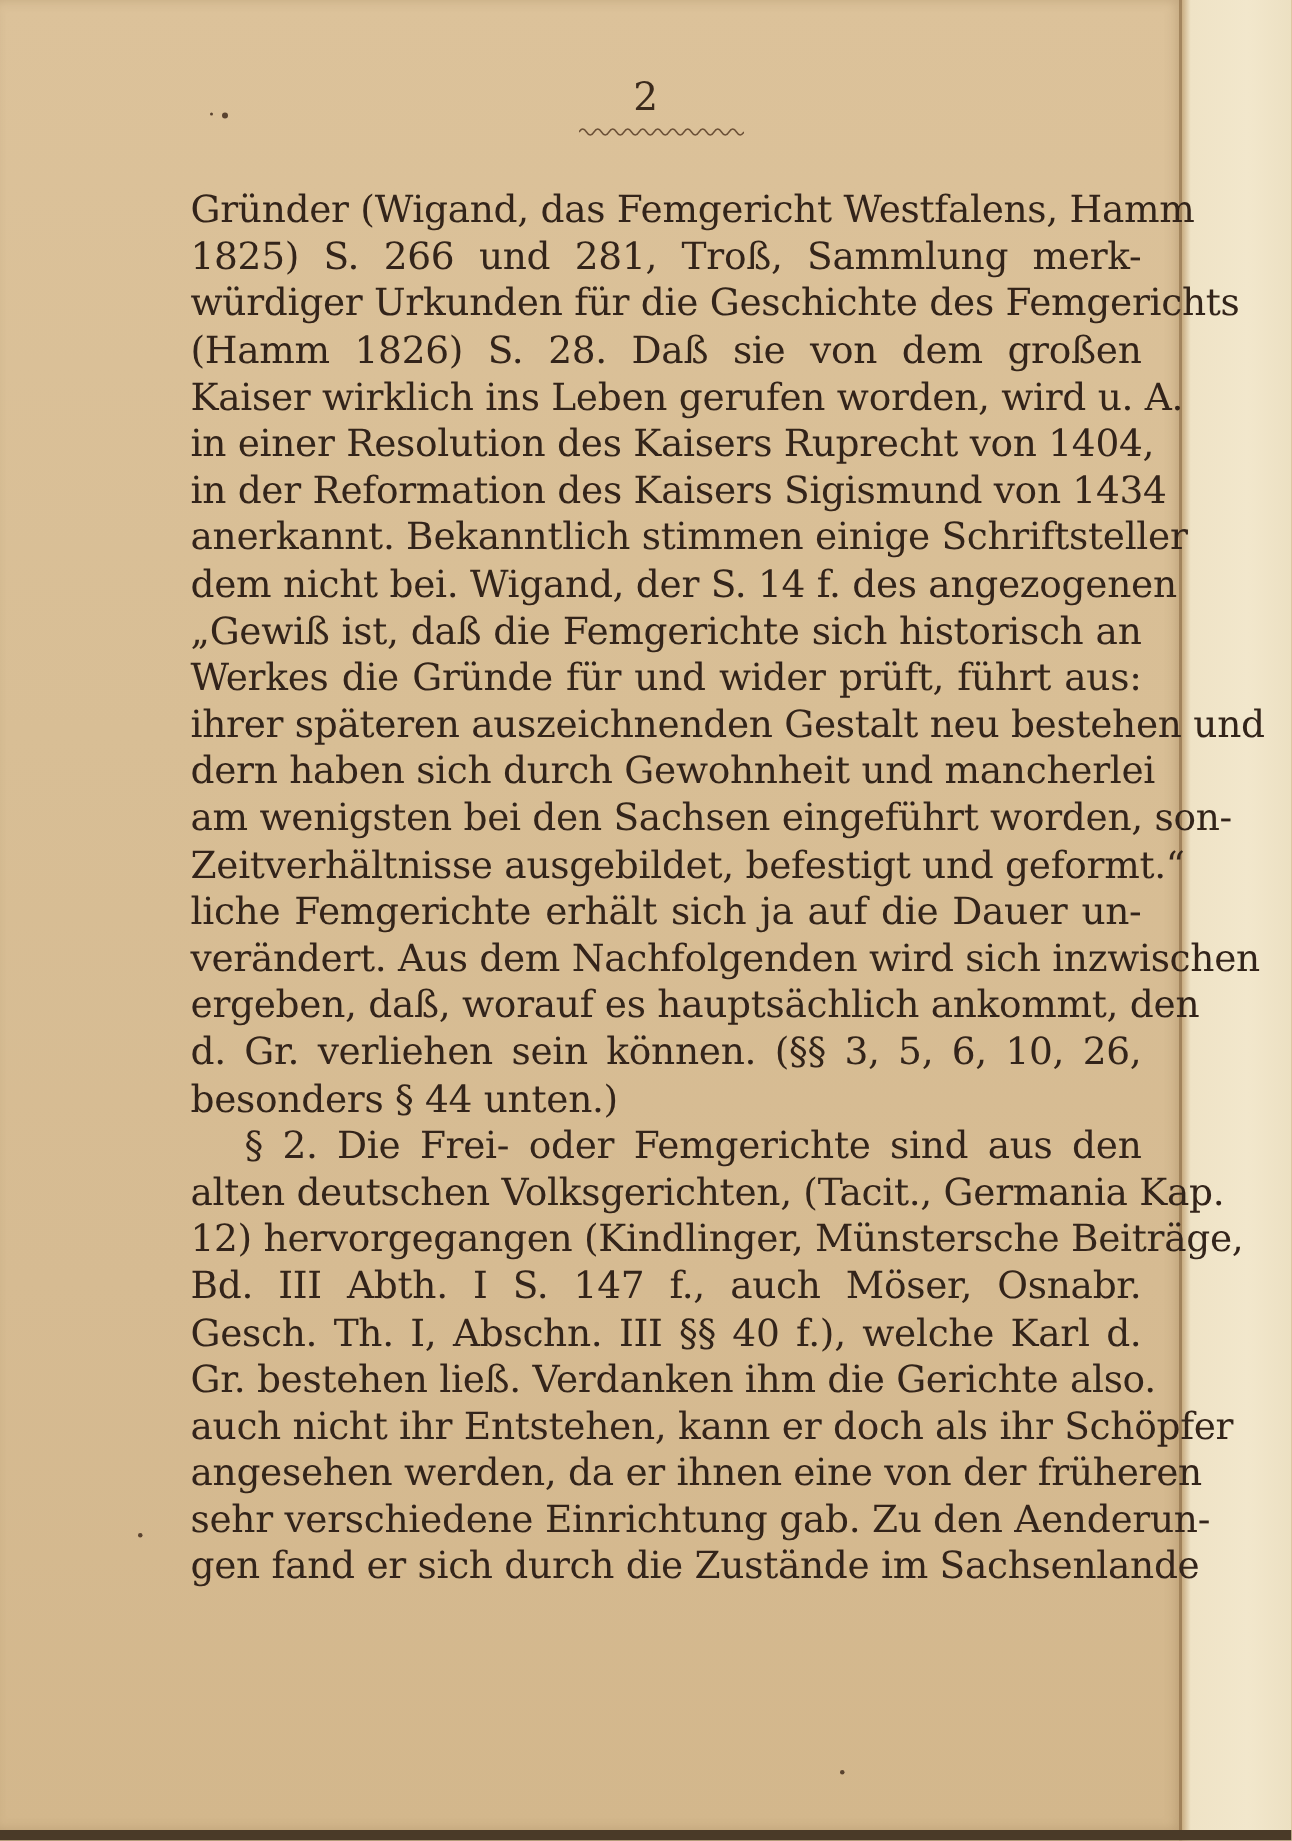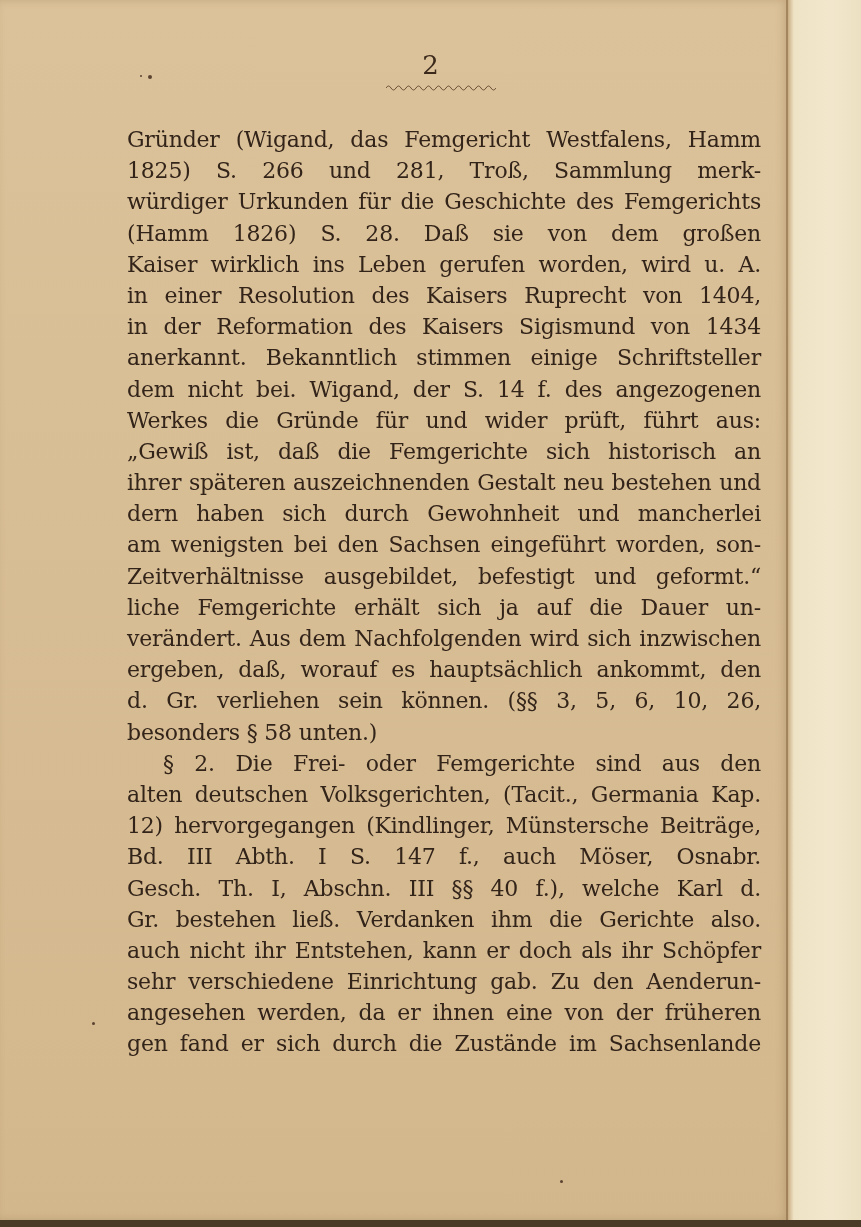--- a/index.html
+++ b/index.html
@@ -72,21 +72,21 @@
       background: #5a4330;
       border-radius: 50%;
     }
     .text-block {
       position: absolute;
       left: 127px;
       top: 124px;
       width: 634px;
       color: #33241a;
       font-family: "DejaVu Serif", serif;
-      font-size: 22px;
+      font-size: 25px;
       line-height: 31.2px;
       letter-spacing: -0.2px;
     }
     .line {
       display: block;
       white-space: nowrap;
       text-align: justify;
       text-align-last: justify;
       height: 31.2px;
       overflow: visible;
@@ -120,34 +120,34 @@
 <div class="text-block">
   <span class="line">Gründer (Wigand, das Femgericht Westfalens, Hamm</span>
   <span class="line">1825) S. 266 und 281, Troß, Sammlung merk-</span>
   <span class="line">würdiger Urkunden für die Geschichte des Femgerichts</span>
   <span class="line">(Hamm 1826) S. 28.  Daß sie von dem großen</span>
   <span class="line">Kaiser wirklich ins Leben gerufen worden, wird u. A.</span>
   <span class="line">in einer Resolution des Kaisers Ruprecht von 1404,</span>
   <span class="line">in der Reformation des Kaisers Sigismund von 1434</span>
   <span class="line">anerkannt.  Bekanntlich stimmen einige Schriftsteller</span>
   <span class="line">dem nicht bei. Wigand, der S. 14 f. des angezogenen</span>
+  <span class="line">„Gewiß ist, daß die Femgerichte sich historisch an</span>
   <span class="line">Werkes die Gründe für und wider prüft, führt aus:</span>
-  <span class="line">„Gewiß ist, daß die Femgerichte sich historisch an</span>
   <span class="line">ihrer späteren auszeichnenden Gestalt neu bestehen und</span>
   <span class="line">dern haben sich durch Gewohnheit und mancherlei</span>
   <span class="line">am wenigsten bei den Sachsen eingeführt worden, son-</span>
   <span class="line">Zeitverhältnisse ausgebildet, befestigt und geformt.“</span>
   <span class="line">liche Femgerichte erhält sich ja auf die Dauer un-</span>
   <span class="line">verändert. Aus dem Nachfolgenden wird sich inzwischen</span>
   <span class="line">ergeben, daß, worauf es hauptsächlich ankommt, den</span>
   <span class="line">d. Gr. verliehen sein können. (§§ 3, 5, 6, 10, 26,</span>
-  <span class="line last">besonders § 58 unten.)</span>
+  <span class="line last">besonders § 44 unten.)</span>
   <span class="line indent">§ 2.  Die Frei- oder Femgerichte sind aus den</span>
   <span class="line">alten deutschen Volksgerichten, (Tacit., Germania Kap.</span>
   <span class="line">12) hervorgegangen (Kindlinger, Münstersche Beiträge,</span>
   <span class="line">Bd. III Abth. I S. 147 f., auch Möser, Osnabr.</span>
   <span class="line">Gesch. Th. I, Abschn. III §§ 40 f.), welche Karl d.</span>
   <span class="line">Gr. bestehen ließ.  Verdanken ihm die Gerichte also.</span>
   <span class="line">auch nicht ihr Entstehen, kann er doch als ihr Schöpfer</span>
+  <span class="line">angesehen werden, da er ihnen eine von der früheren</span>
   <span class="line">sehr verschiedene Einrichtung gab.  Zu den Aenderun-</span>
-  <span class="line">angesehen werden, da er ihnen eine von der früheren</span>
   <span class="line">gen fand er sich durch die Zustände im Sachsenlande</span>
 </div>
 
 </body></html>

